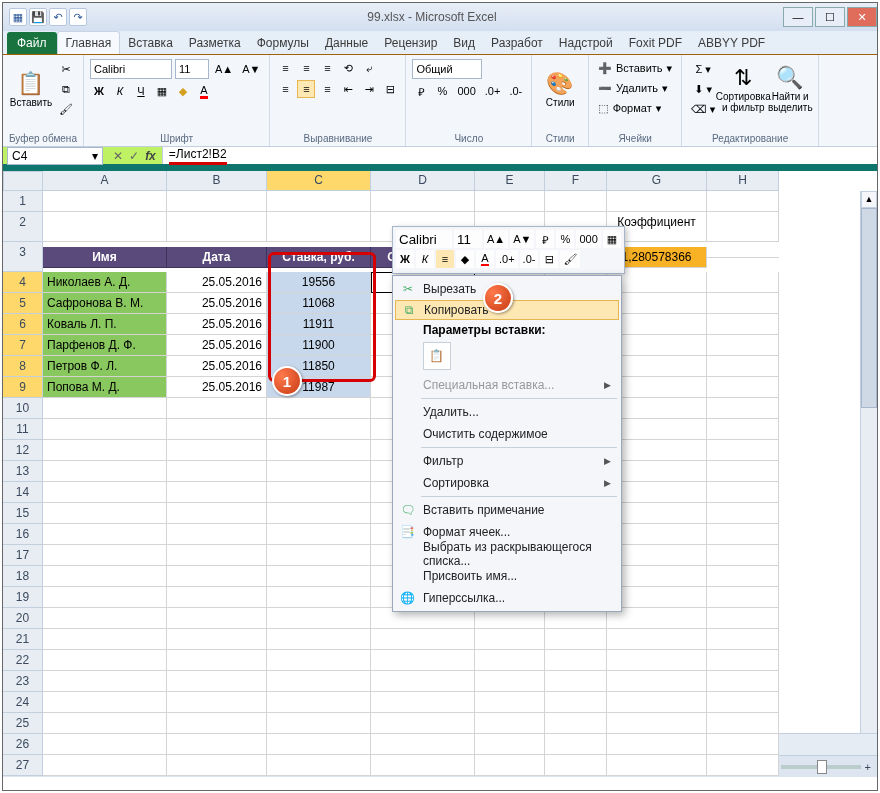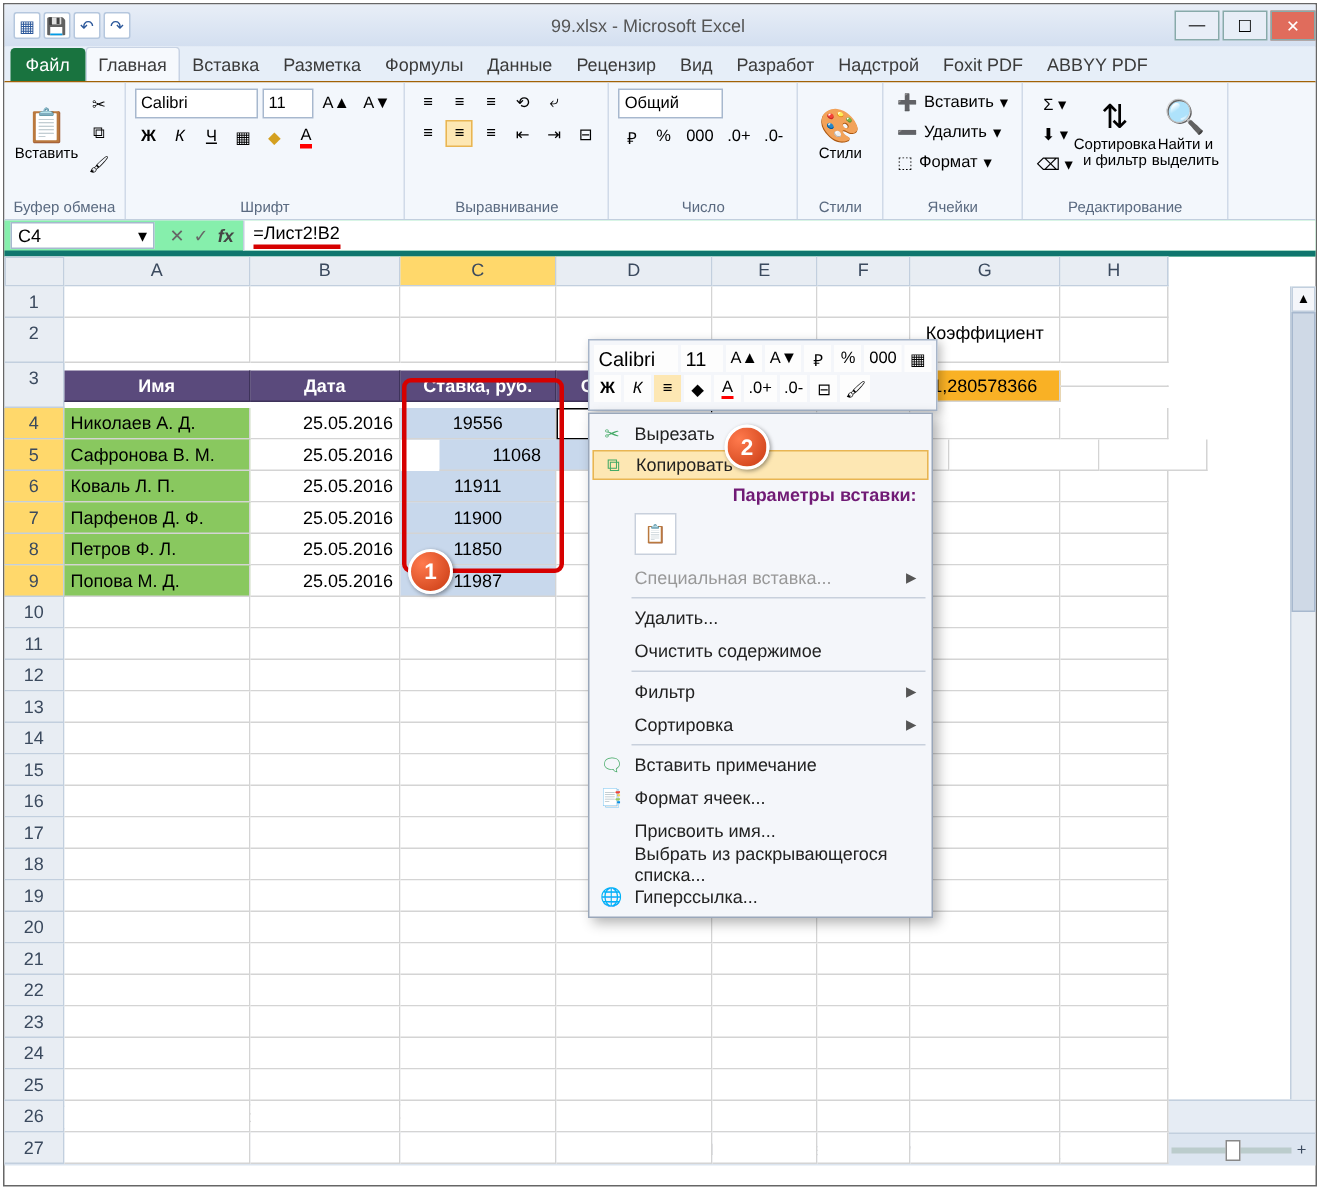--- a/index.html
+++ b/index.html
@@ -23,21 +23,21 @@
 .ribbon { height: 92px; background: #f3f7fc; border-bottom: 1px solid #c2cfde; display: flex; font-size: 11px; }
 .ribbon .group { border-right: 1px solid #d0dae8; padding: 4px 6px 2px; display: flex; flex-direction: column; justify-content: space-between; }
 .ribbon .group .label { text-align: center; color: #5a6a80; font-size: 10px; padding-top: 2px; }
 .ribbon .row { display: flex; gap: 3px; align-items: center; }
 .ribbon .btn { min-width: 18px; height: 18px; border: 1px solid transparent; display: inline-flex; align-items: center; justify-content: center; padding: 0 2px; }
 .ribbon .big { flex-direction: column; width: 44px; height: 60px; font-size: 10px; text-align: center; }
 .ribbon .big .ico { font-size: 22px; }
 .ribbon select, .ribbon input { font-size: 11px; border: 1px solid #a7b8ce; background: #fff; }
 .ribbon .combo { height: 20px; padding: 0 3px; }
 
-.formulabar { height: 24px; border-bottom: 4px solid #0f766e; display: flex; align-items: center; font-size: 12px; background: #86efac; }
+.formulabar { height: 24px; border-bottom: 7px solid #0f766e; display: flex; align-items: center; font-size: 12px; background: #bef264; }
 .namebox { width: 96px; border: 1px solid #a7b8ce; background: #fff; margin: 0 4px; padding: 1px 4px; display: flex; justify-content: space-between; }
 .fb-btns { display: flex; gap: 6px; padding: 0 6px; color: #666; }
 .fx { font-style: italic; font-weight: bold; color: #444; }
 .formula-input { flex: 1; padding: 1px 6px; background: #fff; border-left: 1px solid #c2cfde; height: 100%; display: flex; align-items: center; }
 .formula-underline { border-bottom: 3px solid #d60000; display: inline-block; padding-bottom: 1px; }
 
 .sheet-area { position: relative; display: flex; height: 562px; }
 .corner { width: 40px; height: 20px; background: #e8edf3; border: 1px solid #c2cfde; }
 .colheads { display: flex; height: 20px; }
 .colheads div { background: #e8edf3; border-right: 1px solid #c2cfde; border-bottom: 1px solid #c2cfde; text-align: center; font-size: 12px; color: #3b4a5e; line-height: 19px; }
@@ -65,21 +65,21 @@
 .minitoolbar .row { display: flex; gap: 2px; align-items: center; margin-bottom: 2px; }
 .minitoolbar .mb { min-width: 18px; height: 18px; border: 1px solid transparent; display: inline-flex; align-items: center; justify-content: center; padding: 0 2px; background: #fdfdfd; }
 
 .ctxmenu { position: absolute; width: 230px; background: #f4f6fa; border: 1px solid #9aa7ba; box-shadow: 3px 3px 8px rgba(0,0,0,.3); font-size: 12px; padding: 2px; }
 .ctxmenu .item { display: flex; align-items: center; height: 22px; padding: 0 8px 0 28px; position: relative; color: #222; }
 .ctxmenu .item .ico { position: absolute; left: 4px; width: 18px; text-align: center; color: #4a6; }
 .ctxmenu .item.hover { background: #fde7b3; border: 1px solid #e8b553; height: 20px; }
 .ctxmenu .item.disabled { color: #999; }
 .ctxmenu .sep { height: 1px; background: #c8d0dc; margin: 2px 2px 2px 26px; }
 .ctxmenu .item .arrow { margin-left: auto; font-size: 9px; color: #555; }
-.ctxmenu .grouplabel { font-weight: bold; padding: 3px 8px 3px 28px; color: #701a75; text-align: right; }
+.ctxmenu .grouplabel { font-weight: bold; padding: 3px 8px 3px 28px; color: #000000; }
 .ctxmenu .paste-ico { display: inline-block; width: 28px; height: 28px; margin: 2px 0 4px 28px; border: 1px solid #c8d0dc; background: #fff; text-align: center; line-height: 26px; color: #aaa; }
 
 .sheettabs { height: 22px; background: #e6ecf4; border-top: 1px solid #c2cfde; display: flex; align-items: center; font-size: 11px; }
 .sheettabs .nav { display: flex; gap: 1px; padding: 0 4px; }
 .sheettabs .nav span { width: 16px; height: 16px; border: 1px solid #a7b8ce; background: #fff; text-align: center; line-height: 14px; font-size: 9px; }
 .sheettabs .tab { padding: 2px 12px; background: #fff; border: 1px solid #a7b8ce; border-bottom: none; margin-left: 1px; }
 .sheettabs .tab.active { font-weight: bold; background: #fff; }
 
 .statusbar { height: 22px; background: #dce5f0; border-top: 1px solid #c2cfde; display: flex; align-items: center; font-size: 11px; color: #3b4a5e; padding: 0 6px; }
 .statusbar .agg { margin-left: auto; margin-right: 10px; }
@@ -336,21 +336,21 @@
               <div class="cell rate colC" style="background:#c8d8ec;">19556</div>
               <div class="cell sum colD" style="border:1px solid #000;">15053.20</div>
               <div class="cell colE"></div>
               <div class="cell colF"></div>
               <div class="cell colG"></div>
               <div class="cell colH"></div>
             </div>
             <div class="gridrow">
               <div class="cell name colA">Сафронова В. М.</div>
               <div class="cell date colB">25.05.2016</div>
-              <div class="cell rate colC" style="background:#c8d8ec;margin-left:26px;">11068</div>
+              <div class="cell rate colC" style="background:#c8d8ec;">11068</div>
               <div class="cell sum colD"></div>
               <div class="cell colE"></div>
               <div class="cell colF"></div>
               <div class="cell colG"></div>
               <div class="cell colH"></div>
             </div>
             <div class="gridrow">
               <div class="cell name colA">Коваль Л. П.</div>
               <div class="cell date colB">25.05.2016</div>
               <div class="cell rate colC" style="background:#c8d8ec;">11911</div>
@@ -645,24 +645,24 @@
       <div class="sep"></div>
       <div class="item">
           <span class="ico">🗨</span>
           <span>Вставить примечание</span>
         </div>
       <div class="item">
           <span class="ico">📑</span>
           <span>Формат ячеек...</span>
         </div>
       <div class="item">
+          <span>Выбрать из раскрывающегося списка...</span>
+        </div>
+      <div class="item">
           <span>Присвоить имя...</span>
-        </div>
-      <div class="item">
-          <span>Выбрать из раскрывающегося списка...</span>
         </div>
       <div class="item">
           <span class="ico">🌐</span>
           <span>Гиперссылка...</span>
         </div>
     </div>
     <div class="callout" style="left:480px;top:112px">2</div>
   </div>
 
   <div class="sheettabs">

